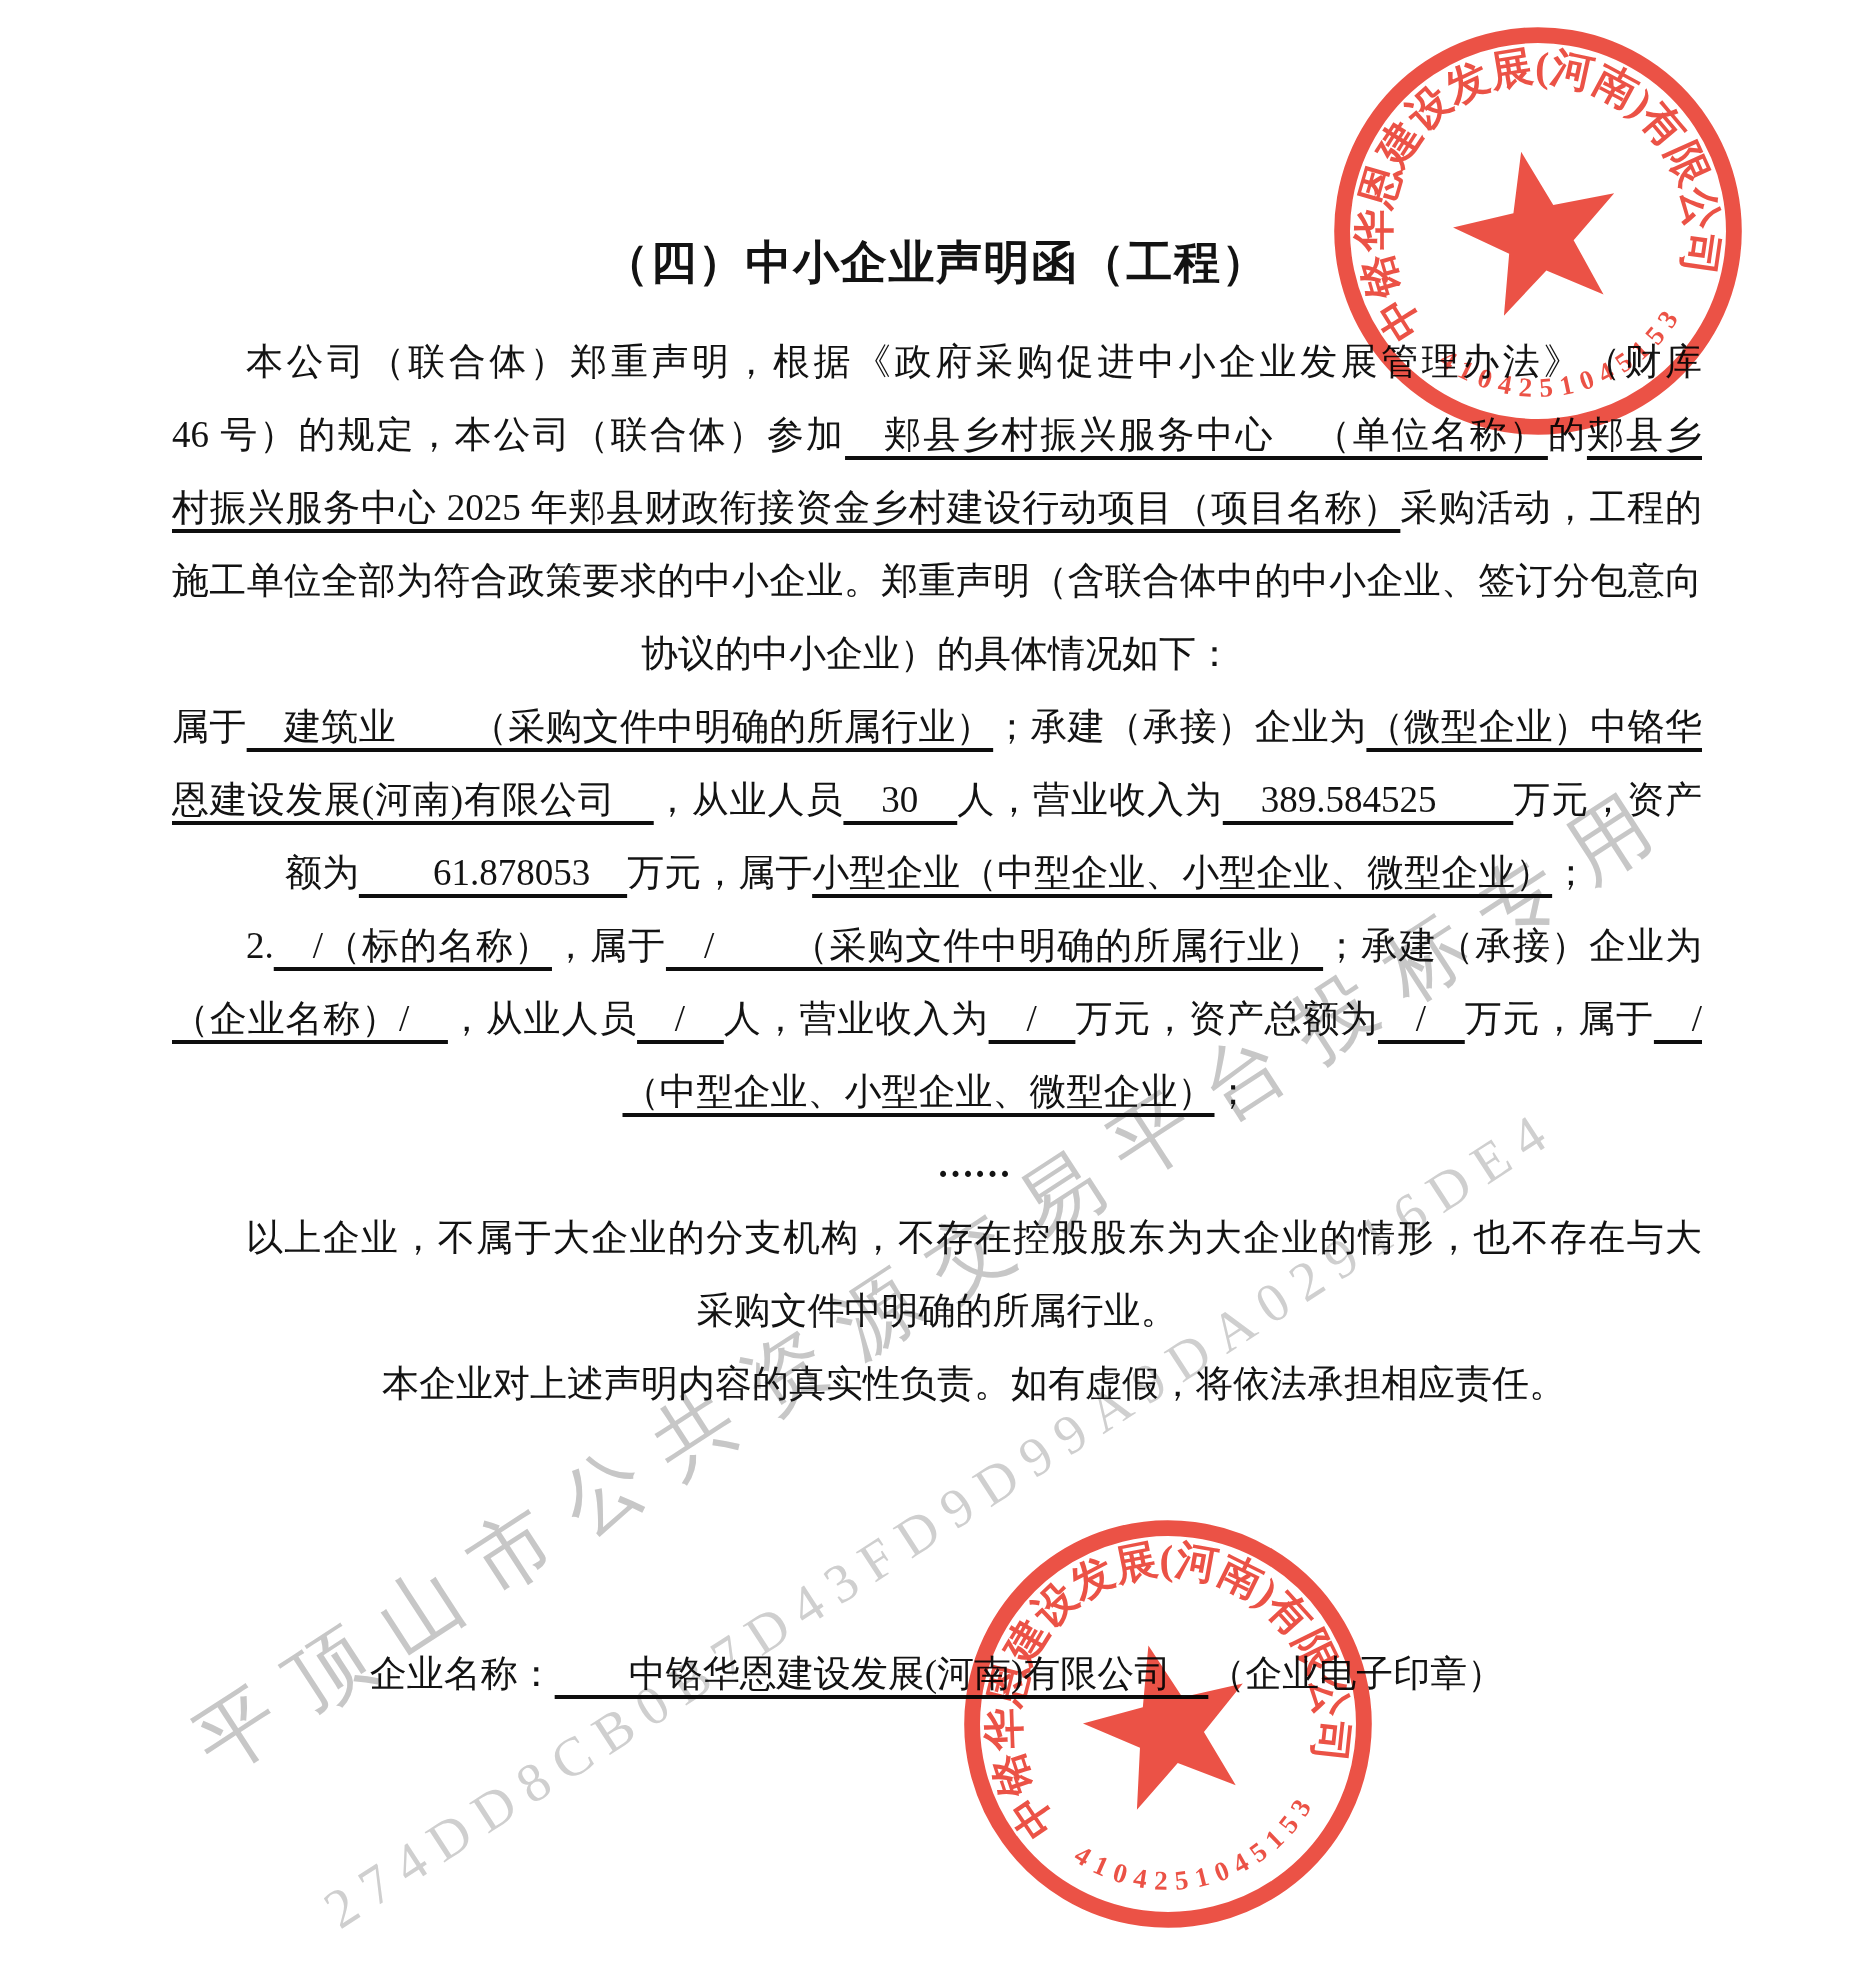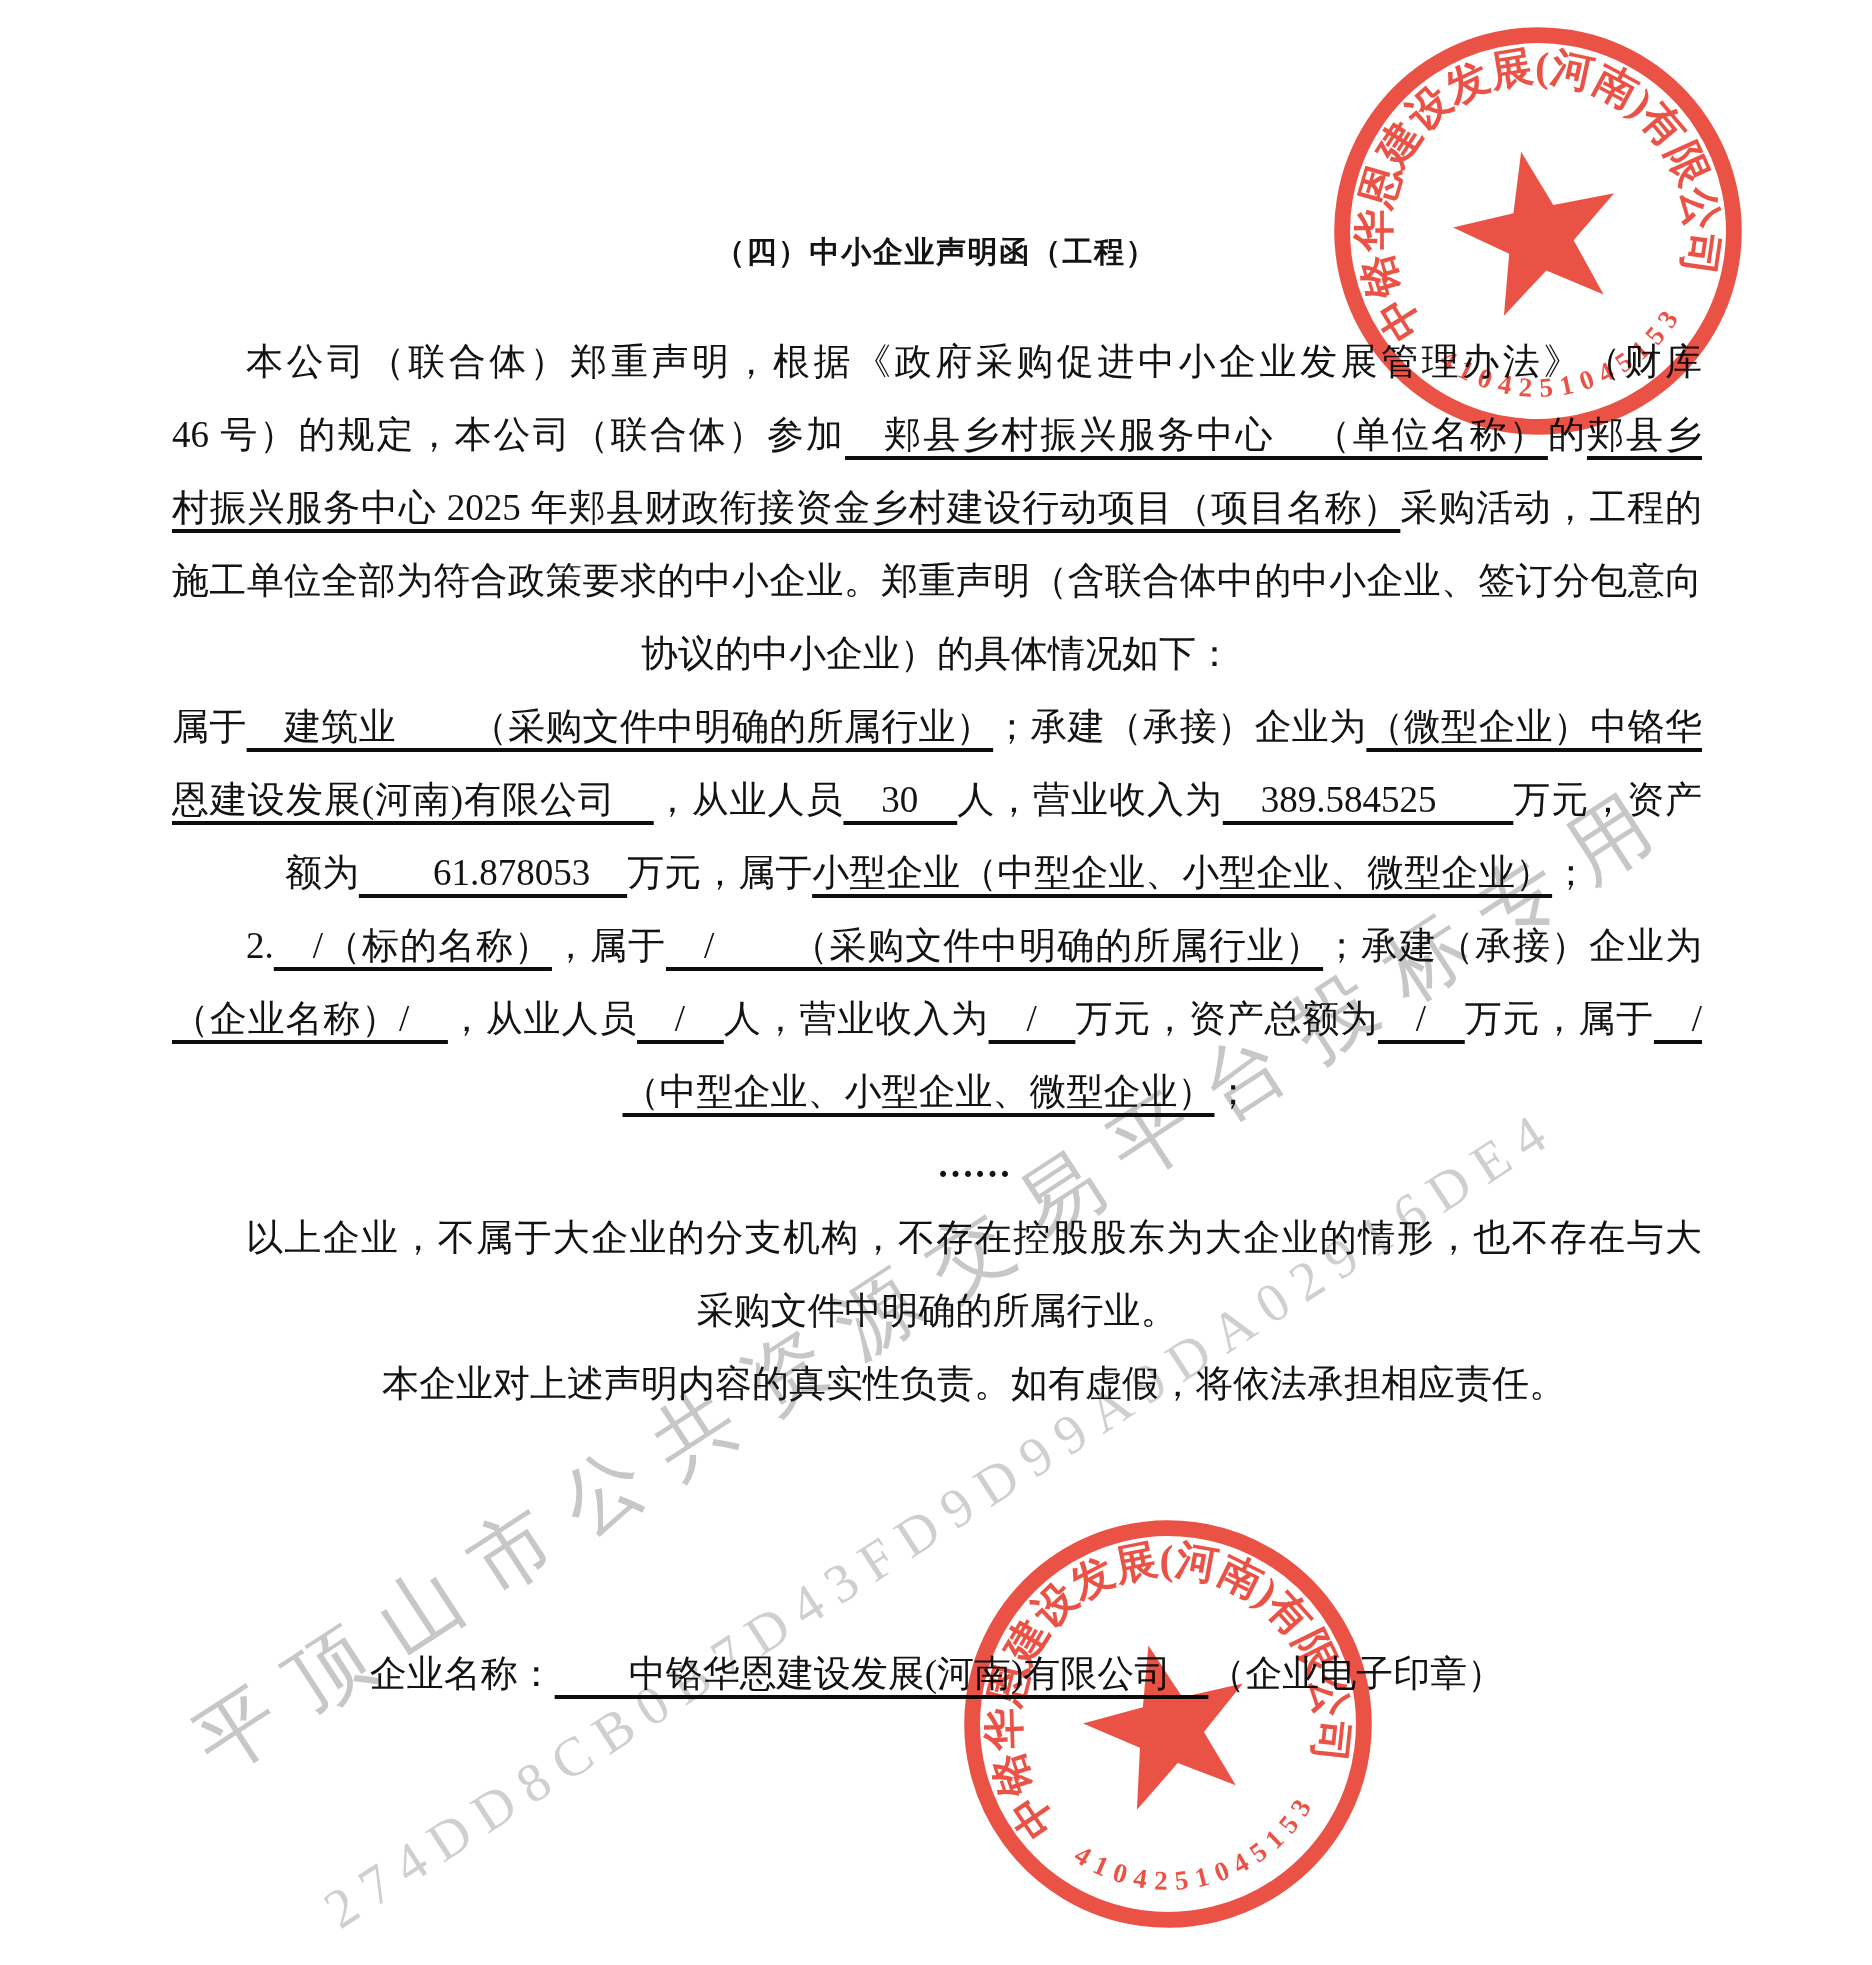--- a/index.html
+++ b/index.html
@@ -3,21 +3,21 @@
 <meta charset="utf-8">
 <style>
   html,body{margin:0;padding:0;background:#888;}
   .page{
     position:relative; width:1872px; height:2647px; background:#ffffff;
     overflow:hidden; font-family:"Liberation Serif","DejaVu Serif",serif;
     color:#131313;
   }
   .title{
     position:absolute; top:232px; left:0; width:100%;
-    text-align:center; font-size:30px; font-weight:bold; letter-spacing:1.6px;
+    text-align:center; font-size:46px; font-weight:bold; letter-spacing:1.6px;
     z-index:3;
   }
   .content{position:absolute; left:172px; top:325px; width:1530px; z-index:3;}
   .line{height:73px; line-height:73px; font-size:37px; white-space:nowrap;text-align:center;}
   .j{text-align:justify; text-align-last:justify; white-space:normal; overflow:hidden;}
   .ind{text-indent:74px;}
   .bold{font-weight:bold;}
   .u{
     text-decoration:underline;
     text-decoration-thickness:4.3px;

